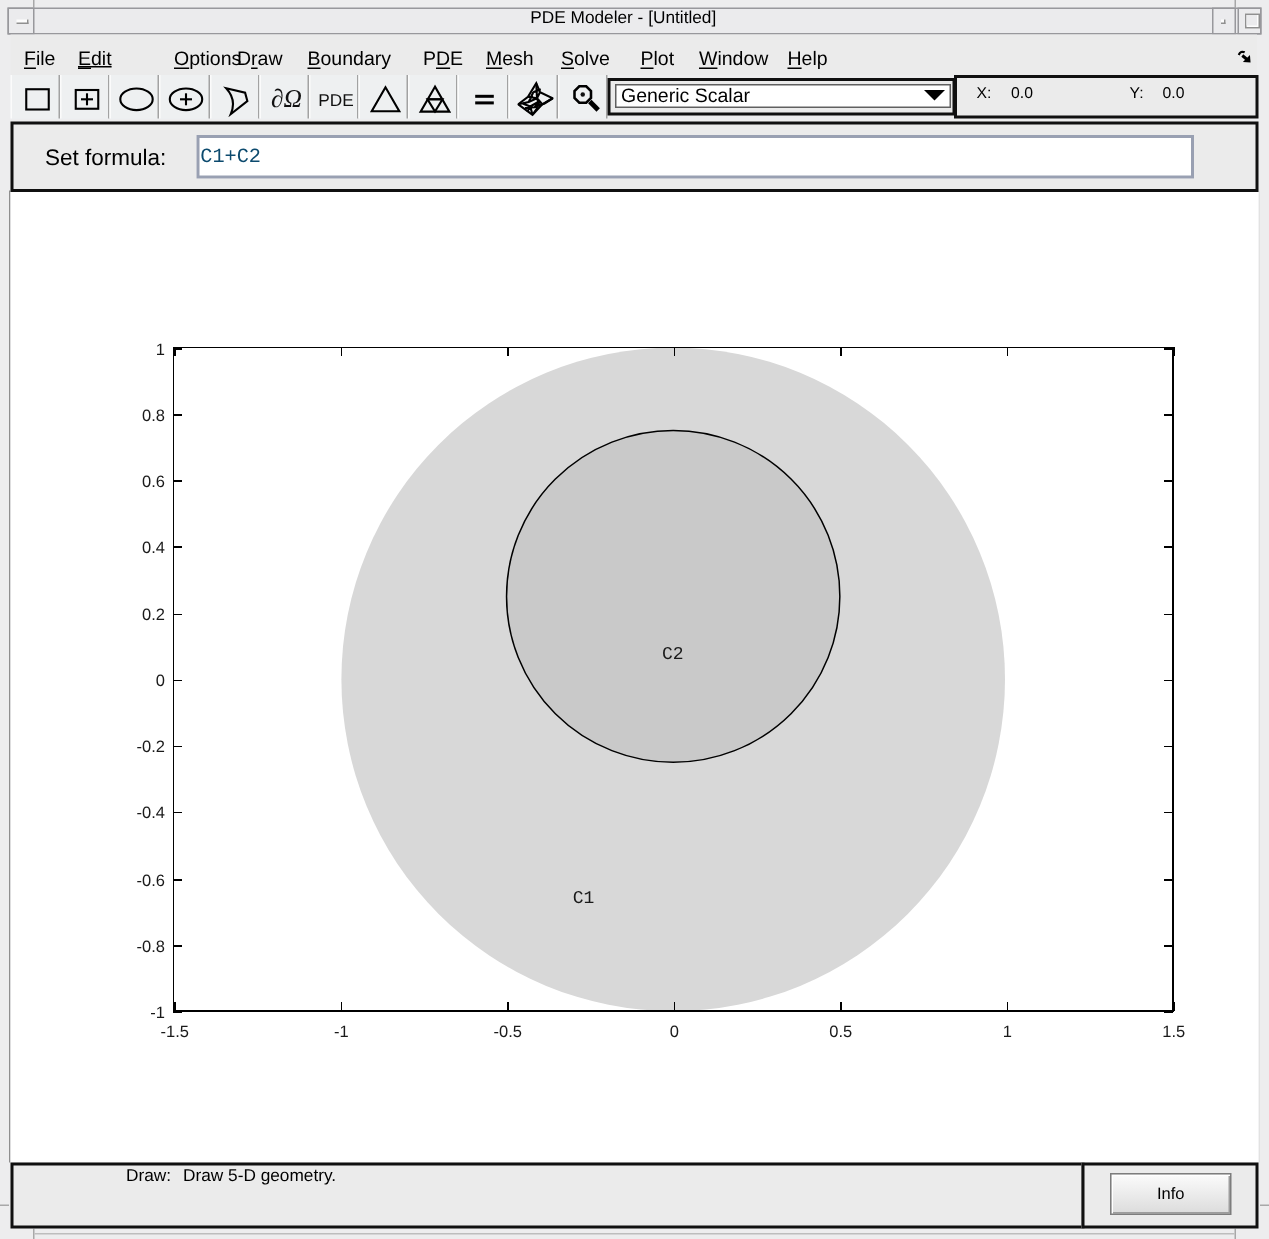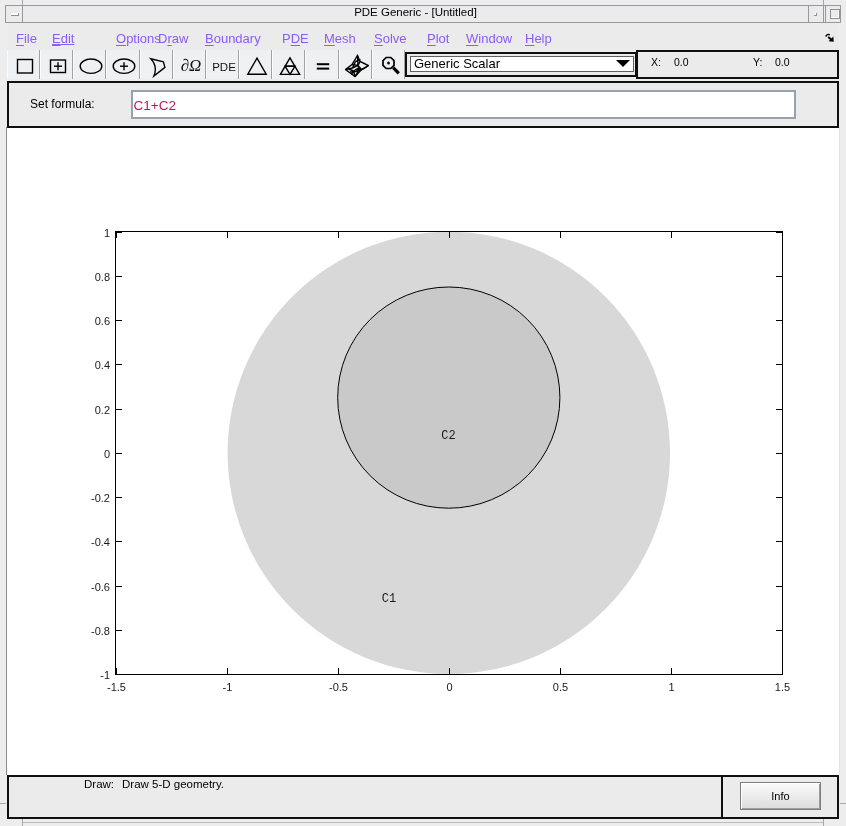--- a/index.html
+++ b/index.html
@@ -2,21 +2,21 @@
 <html><head>
 <meta charset="utf-8">
 <style>
   html,body{margin:0;padding:0;}
   body{width:846px;height:826px;position:relative;overflow:hidden;
        background:#ededee;font-family:"Liberation Sans", sans-serif;}
   .abs{position:absolute;}
   .panel{position:absolute;border:2px solid #101010;background:#ebebeb;box-sizing:border-box;}
   .tbtn{position:absolute;top:0;height:29px;background:#eef0f1;
         border-left:1px solid #fbfbfb;border-right:1px solid #a2a2a2;box-sizing:border-box;}
-  .mitem{position:absolute;top:0;font-size:13px;color:#8b5cf6;white-space:pre;}
+  .mitem{position:absolute;top:0;font-size:13px;color:#000000;white-space:pre;}
   .mitem u{text-decoration:underline;text-decoration-thickness:1px;text-underline-offset:2px;}
 </style>
 </head>
 <body>
 
 <div class="abs" style="left:0;top:0;width:846px;height:826px;background:#ededee;"></div>
 
 <div class="abs" style="left:6px;top:127px;width:1px;height:648px;background:#8e8e8e;"></div>
 <div class="abs" style="left:838.5px;top:127px;width:1px;height:648px;background:#e2e2e2;"></div>
 
@@ -35,21 +35,21 @@
 <div class="abs" style="left:11px;top:13px;width:8px;height:3px;background:#fdfdfd;
      border-right:1px solid #909090;border-bottom:1px solid #909090;box-sizing:border-box;"></div>
 
 <div class="abs" style="left:808px;top:5px;width:16px;height:18px;border:1px solid #98989c;box-sizing:border-box;"></div>
 <div class="abs" style="left:814px;top:13px;width:3px;height:3px;background:#fdfdfd;border-right:1px solid #909090;border-bottom:1px solid #909090;box-sizing:border-box;"></div>
 <div class="abs" style="left:825px;top:5px;width:16px;height:18px;border:1px solid #98989c;box-sizing:border-box;"></div>
 <div class="abs" style="left:830px;top:9px;width:10px;height:10px;background:#fdfdfd;border:1px solid #909090;box-sizing:border-box;"></div>
 <div class="abs" style="left:831px;top:10px;width:7px;height:7px;background:#ebebed;"></div>
 
 <div class="abs" style="left:23px;top:5px;width:785px;height:16px;text-align:center;
-     font-size:11.5px;color:#000;line-height:15px;">PDE Generic - [Untitled]</div>
+     font-size:11.5px;color:#000;line-height:15px;">PDE Modeler - [Untitled]</div>
 
 <div class="abs" style="left:7px;top:23px;width:831px;height:27px;background:#ebebeb;"></div>
 <div class="abs" style="left:7px;top:31px;width:831px;height:16px;">
   <span class="mitem" style="left:9px;"><u>F</u>ile</span>
   <span class="mitem" style="left:45px;text-decoration:underline;"><u>E</u>dit</span>
   <span class="mitem" style="left:86px;margin-left:23px;"><u>O</u>ptions</span>
   <span class="mitem" style="left:151px;">D<u>r</u>aw</span>
   <span class="mitem" style="left:198px;"><u>B</u>oundary</span>
   <span class="mitem" style="left:275px;">P<u>D</u>E</span>
   <span class="mitem" style="left:317px;"><u>M</u>esh</span>
@@ -158,24 +158,24 @@
      border:1px solid #606060;box-sizing:border-box;"></div>
 <div class="abs" style="left:414px;top:56px;width:170px;height:28px;font-size:13px;line-height:15px;color:#000;">Generic Scalar</div>
 <div class="abs" style="left:615.5px;top:60px;width:0;height:0;border-left:7.5px solid transparent;border-right:7.5px solid transparent;border-top:7.5px solid #000;"></div>
 <div class="panel" style="left:636px;top:49.5px;width:202.5px;height:29px;"></div>
 <div class="abs" style="left:651px;top:56px;font-size:10.5px;color:#000;">X:</div>
 <div class="abs" style="left:674px;top:56px;font-size:10.5px;color:#000;">0.0</div>
 <div class="abs" style="left:753px;top:56px;font-size:10.5px;color:#000;">Y:</div>
 <div class="abs" style="left:775px;top:56px;font-size:10.5px;color:#000;">0.0</div>
 
 <div class="panel" style="left:7px;top:80.5px;width:831.5px;height:47px;"></div>
-<div class="abs" style="left:30px;top:97px;font-size:12px;color:#000;">Set formula:</div>
+<div class="abs" style="left:30px;top:97px;font-size:15px;color:#000;">Set formula:</div>
 <div class="abs" style="left:131px;top:89.5px;width:665px;height:29.5px;background:#fff;
      border:2px solid #99a0b2;box-sizing:border-box;"></div>
-<div class="abs" style="left:133.5px;top:97.5px;font-size:13.5px;font-family:Liberation Sans, sans-serif;color:#be185d;">C1+C2</div>
+<div class="abs" style="left:133.5px;top:97.5px;font-size:13.5px;font-family:Liberation Mono, monospace;color:#0c4a6e;">C1+C2</div>
 
 <div class="abs" style="left:7px;top:127.5px;width:831.5px;height:647.5px;background:#ffffff;"></div>
 <svg class="abs" style="left:0;top:0;" width="846" height="826" viewBox="0 0 846 826">
 
   <circle cx="448.8" cy="452.9" r="221.2" fill="#d8d8d8"></circle>
 
   <ellipse cx="448.8" cy="397.6" rx="111.1" ry="110.6" fill="#c9c9c9" stroke="#000" stroke-width="1"></ellipse>
 
   <g stroke="#000" stroke-width="1" fill="none" shape-rendering="crispEdges">
     <rect x="115.5" y="231.5" width="666.5" height="442.5"></rect>

